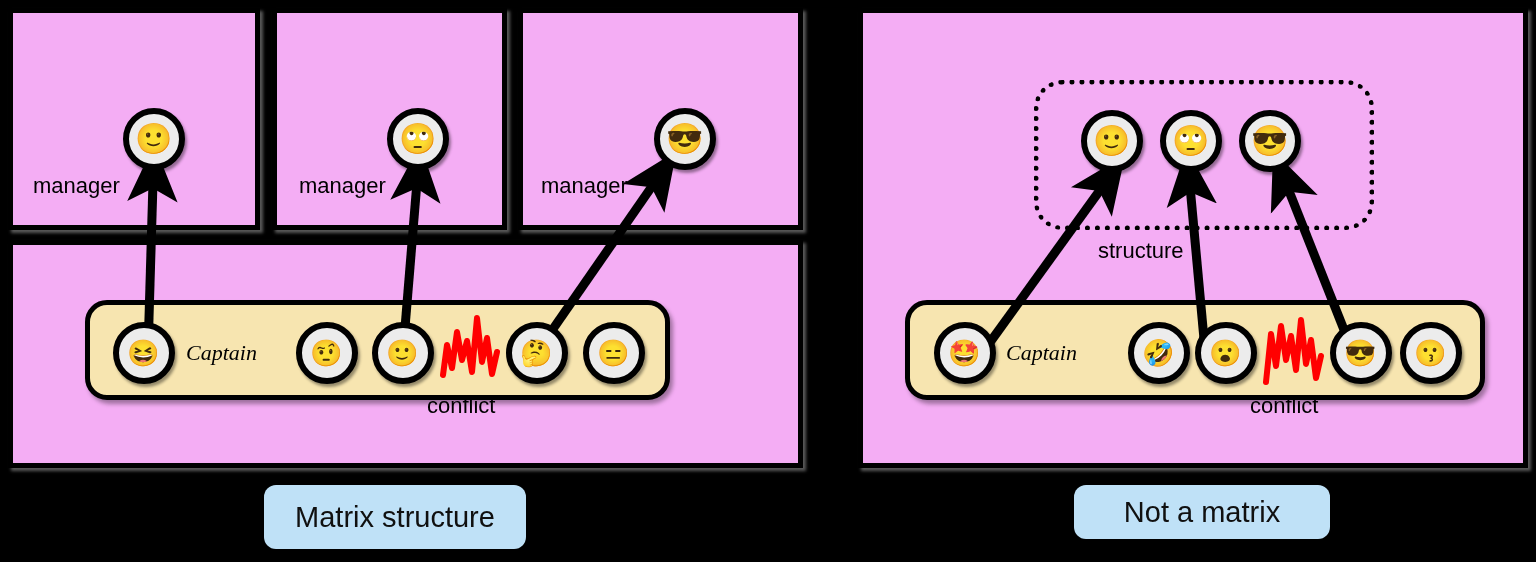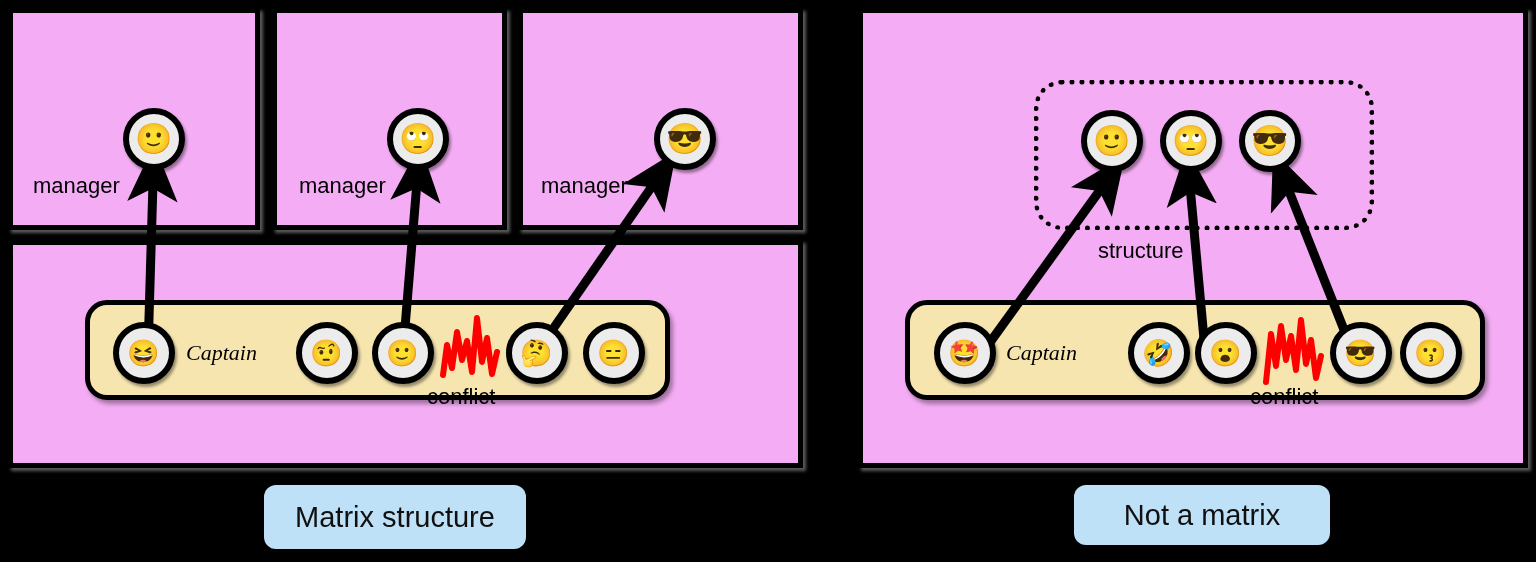--- a/index.html
+++ b/index.html
@@ -80,20 +80,21 @@
     z-index: 7;
     font-family: "Liberation Serif", serif;
   }
 
   .conflict-label {
     position: absolute;
     font-size: 22px;
     color: #000;
     white-space: nowrap;
     z-index: 8;
+    margin-top: 9px;
   }
 
   .group-label {
     position: absolute;
     font-size: 22px;
     color: #000;
     white-space: nowrap;
     z-index: 8;
   }
 
@@ -234,17 +235,17 @@
   </div>
   <div class="person" style="left:1400px; top:322px; width:62px; height:62px;">
     <span class="emo">😗</span>
   </div>
 
   <svg class="overlay" viewBox="0 0 1536 562">
     <polyline points="1266,382 1271,334 1276,366 1281,326 1286,360 1291,336 1296,370 1301,320 1306,364 1311,340 1316,378 1321,356" fill="none" stroke="#FF0000" stroke-width="6" stroke-linejoin="round" stroke-linecap="round"></polyline>
   </svg>
   <div class="conflict-label" style="left:1250px; top:384px;">conflict</div>
 
-  <div class="caption" style="left:1074px; top:485px; width:256px; height:60px;">
+  <div class="caption" style="left:1074px; top:485px; width:256px; height:54px;">
     <span>Not a matrix</span>
   </div>
 
 </div>
 
 </body></html>

